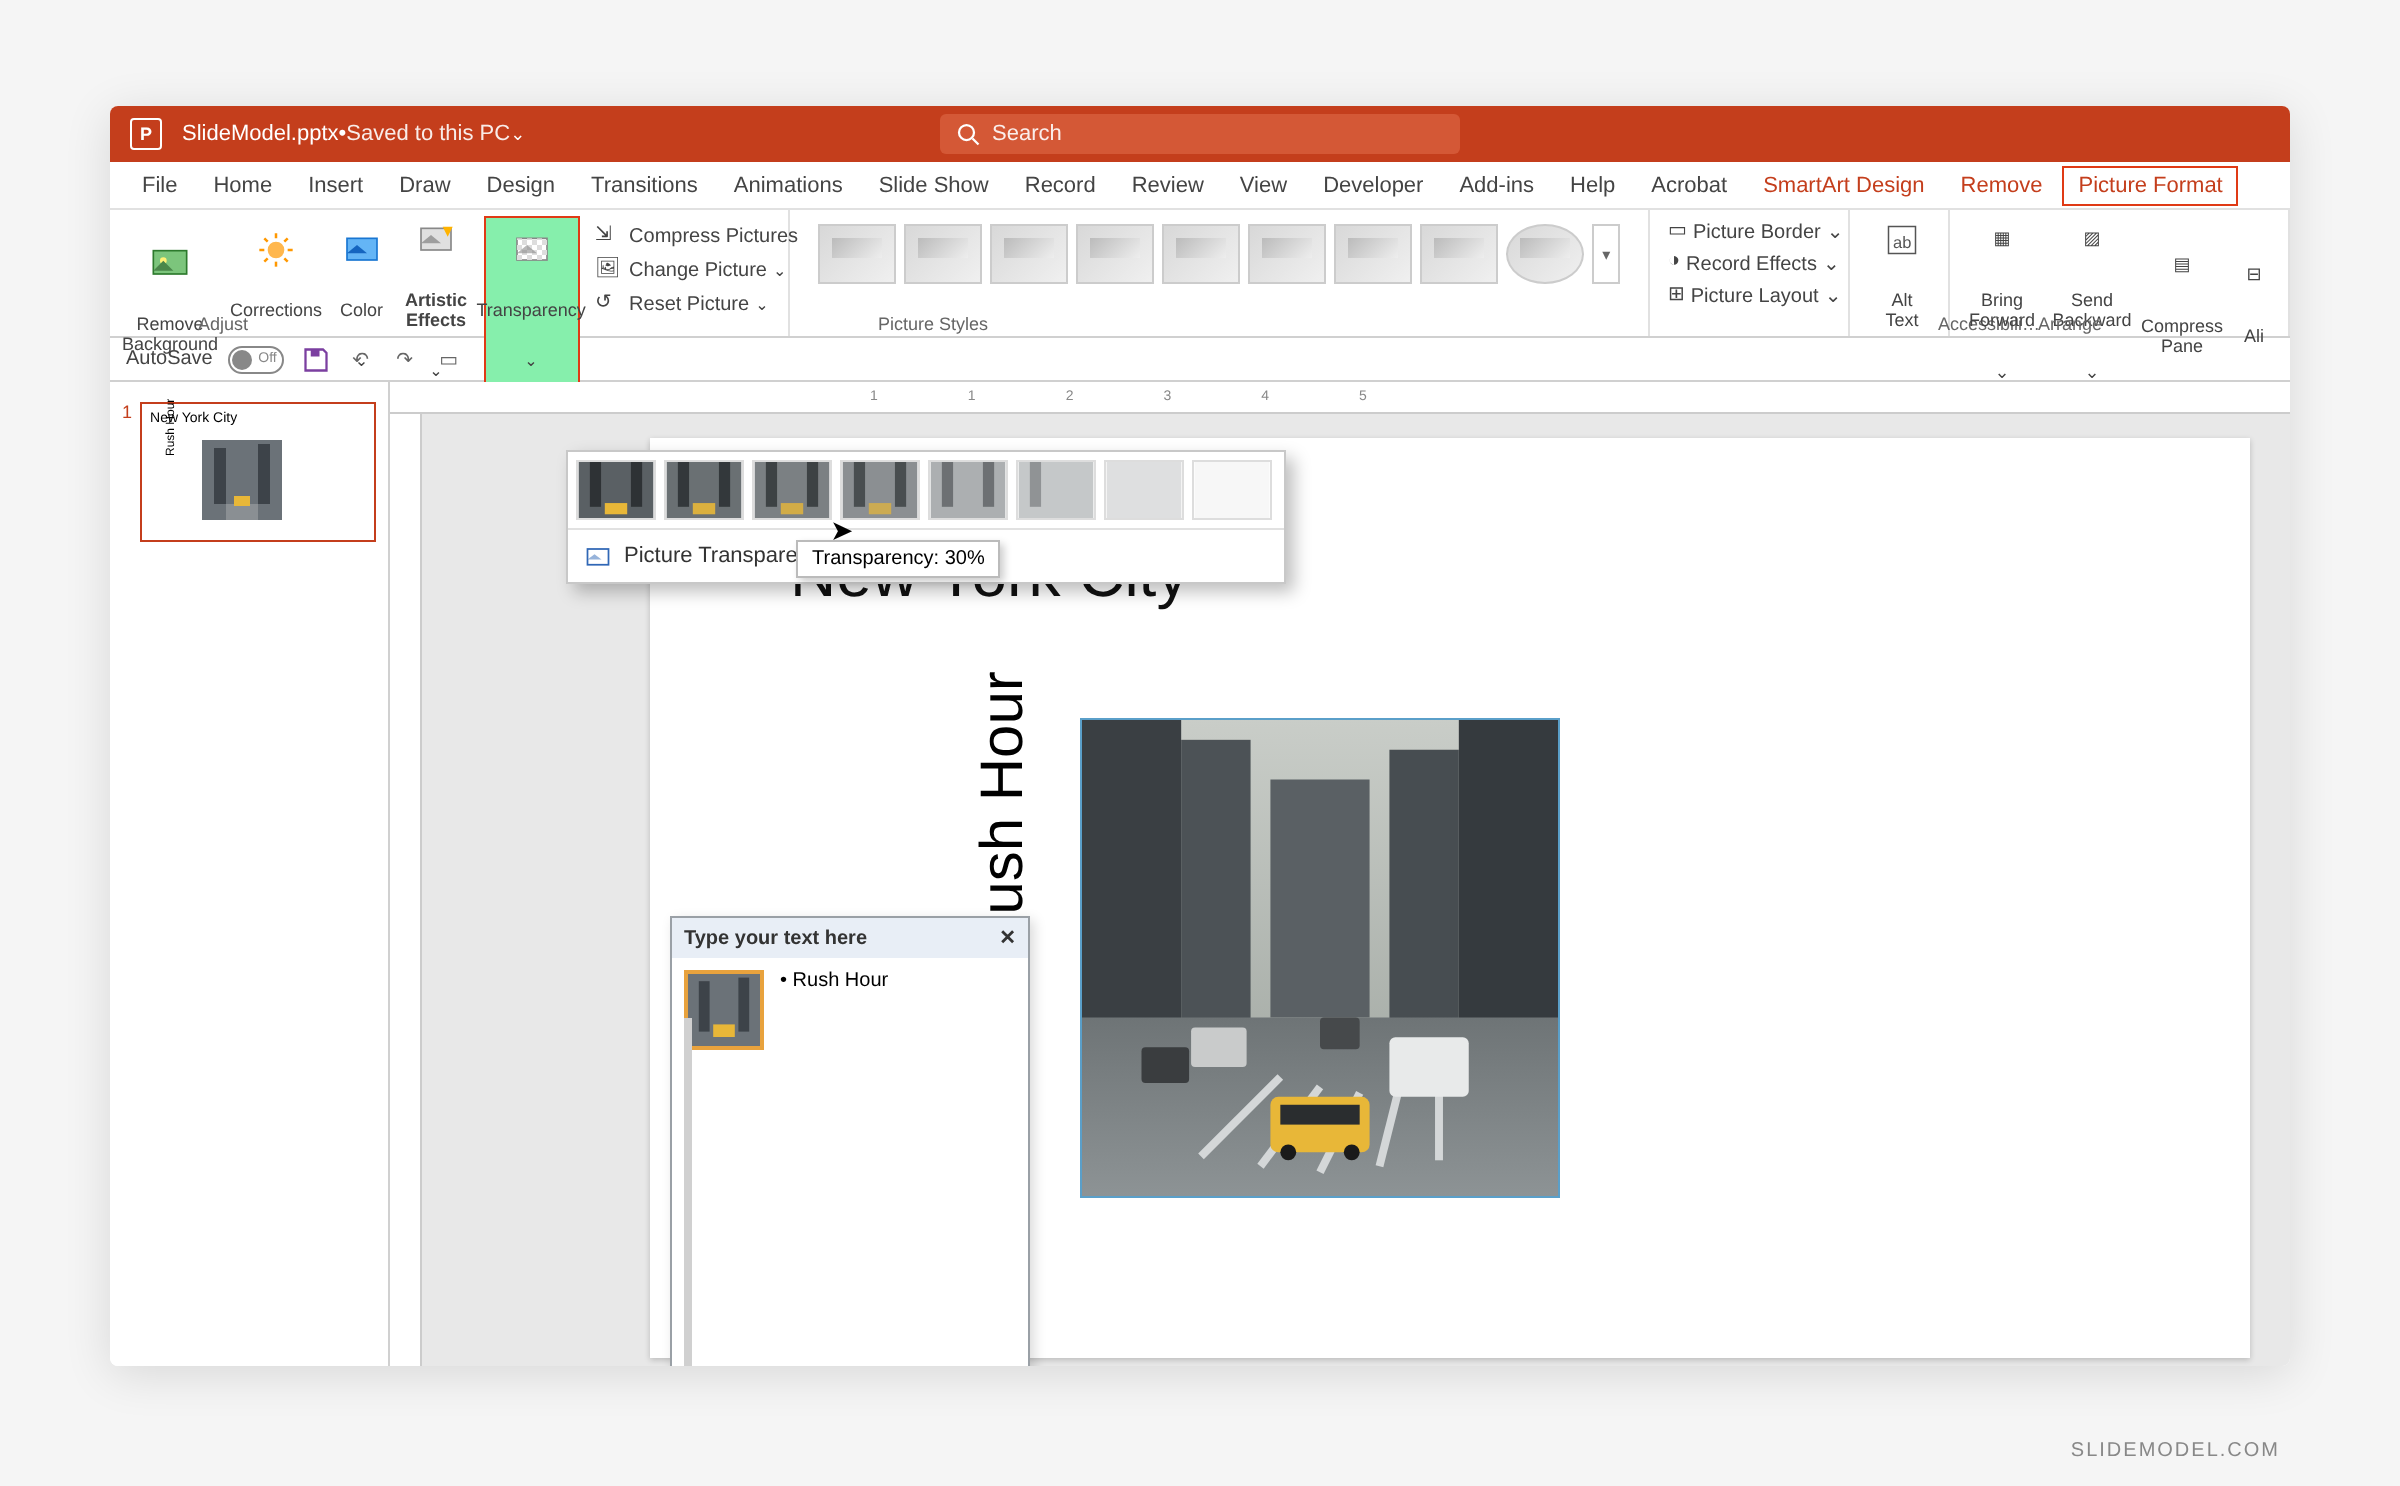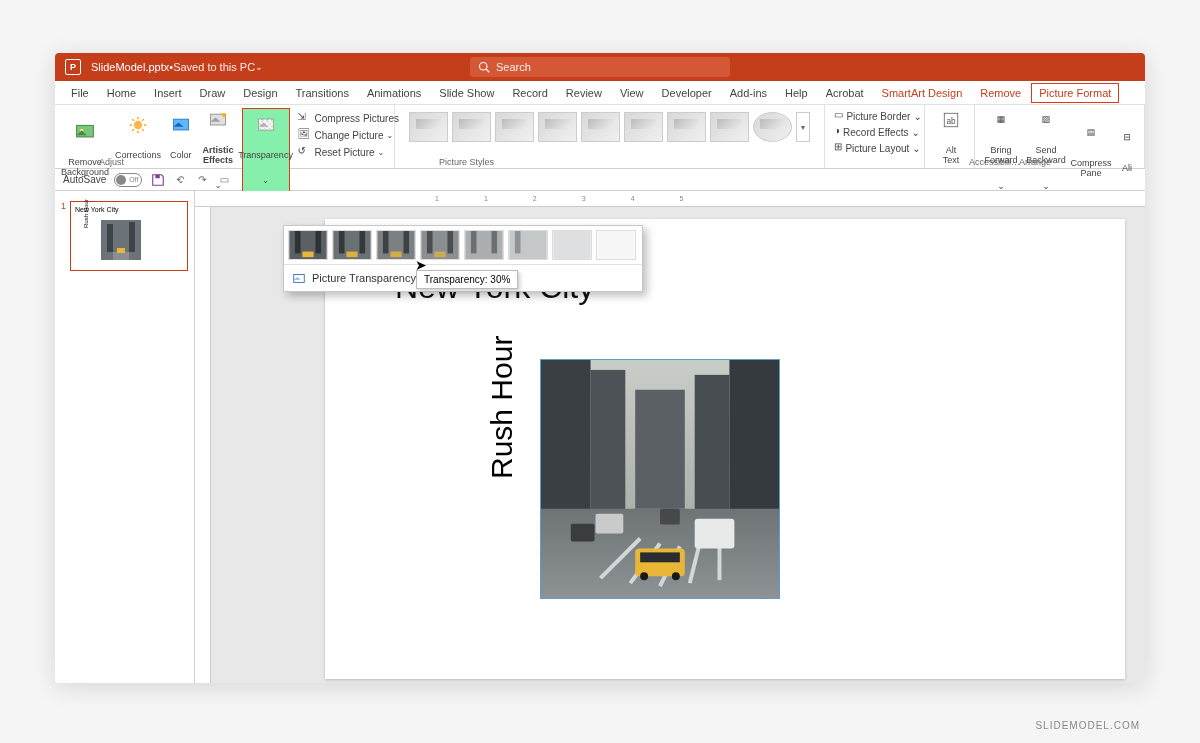--- a/index.html
+++ b/index.html
@@ -50,21 +50,21 @@
 .slide { position:absolute; left:130px; top:28px; width:800px; height:460px; background:#fff; box-shadow:0 1px 3px rgba(0,0,0,.2); }
 .slide .title { position:absolute; left:70px; top:50px; font-size:32px; color:#111; font-family:Arial,sans-serif; }
 .slide .rotlabel { position:absolute; left:160px; top:260px; font-size:30px; transform:rotate(-90deg); transform-origin:left top; width:220px; text-align:left; }
 .slide .slideimg { position:absolute; left:215px; top:140px; width:240px; height:240px; border:1px solid #5a9fc9; }
 .cityimg { width:100%; height:100%; display:block; }
 .transparency-dropdown { position:absolute; left:228px; top:172px; width:360px; background:#fff; border:1px solid #c8c8c8; box-shadow:4px 4px 8px rgba(0,0,0,.25); z-index:50; }
 .transparency-dropdown .presetrow { display:flex; gap:4px; padding:4px; }
 .transparency-dropdown .preset { width:40px; height:30px; position:relative; border:1px solid #ddd; }
 .transparency-dropdown .preset .pimg { width:100%; height:100%; }
 .transparency-dropdown .optrow { border-top:1px solid #e1e1e1; padding:6px 8px; display:flex; align-items:center; gap:6px; font-size:11px; color:#333; }
-.transparency-dropdown .tooltip { position:absolute; left:132px; top:44px; background:#fff; border:1px solid #bbb; padding:3px 7px; font-size:10px; box-shadow:2px 2px 4px rgba(0,0,0,.2); white-space:nowrap; }
+.transparency-dropdown .tooltip { position:absolute; left:114px; top:44px; background:#fff; border:1px solid #bbb; padding:3px 7px; font-size:10px; box-shadow:2px 2px 4px rgba(0,0,0,.2); white-space:nowrap; }
 .cursor { position:absolute; left:360px; top:204px; z-index:60; font-size:14px; color:#000; pointer-events:none; }
 .textpane { position:absolute; left:280px; top:405px; width:180px; height:275px; background:#fff; border:1px solid #9aa0a6; box-shadow:2px 2px 6px rgba(0,0,0,.15); z-index:30; }
 .textpane .tp-header { background:#e8eef6; height:20px; display:flex; align-items:center; padding:0 6px; font-size:10px; font-weight:bold; color:#333; justify-content:space-between; }
 .textpane .tp-body { padding:6px; display:flex; gap:8px; height:calc(100% - 20px - 20px); }
 .textpane .tp-thumb { width:40px; height:40px; border:2px solid #e8a23d; }
 .textpane .tp-bullets { font-size:10px; flex:1; }
 .textpane .tp-bullets::before { content:"• "; }
 .textpane .tp-sep { position:absolute; bottom:20px; left:6px; width:4px; top:50px; background:#d0d0d0; }
 .watermark { position:absolute; right:60px; bottom:12px; font-size:10px; letter-spacing:1px; color:#888; }
 svg.icon { display:block; }
@@ -401,16 +401,35 @@
       <svg width="14" height="14" viewBox="0 0 16 16">
           <rect x="2" y="4" width="12" height="9" fill="none" stroke="#3067b6"></rect>
           <path d="M2 10 L6 7 L10 10" fill="#3067b6" opacity=".5"></path>
         </svg>
       <span>Picture Transparency Op</span>
     </div>
     <div class="tooltip">Transparency: 30%</div>
   </div>
   <div class="cursor">➤</div>
 
+  <div class="textpane">
+    <div class="tp-header">
+      <span>Type your text here</span>
+      <span style="cursor:default;">✕</span>
+    </div>
+    <div class="tp-body">
+      <div class="tp-thumb">
+          <svg class="cityimg" viewBox="0 0 40 40">
+            <rect width="40" height="40" fill="#6b7278"></rect>
+            <rect x="6" y="4" width="6" height="28" fill="#3d4349"></rect>
+            <rect x="28" y="2" width="6" height="30" fill="#3d4349"></rect>
+            <rect x="14" y="28" width="12" height="7" fill="#e8b738"></rect>
+          </svg>
+        </div>
+      <div class="tp-bullets">Rush Hour</div>
+    </div>
+    <div class="tp-sep"></div>
+
+  </div>
 
 </div>
 
 <div class="watermark">SLIDEMODEL.COM</div>
 
 </body></html>

